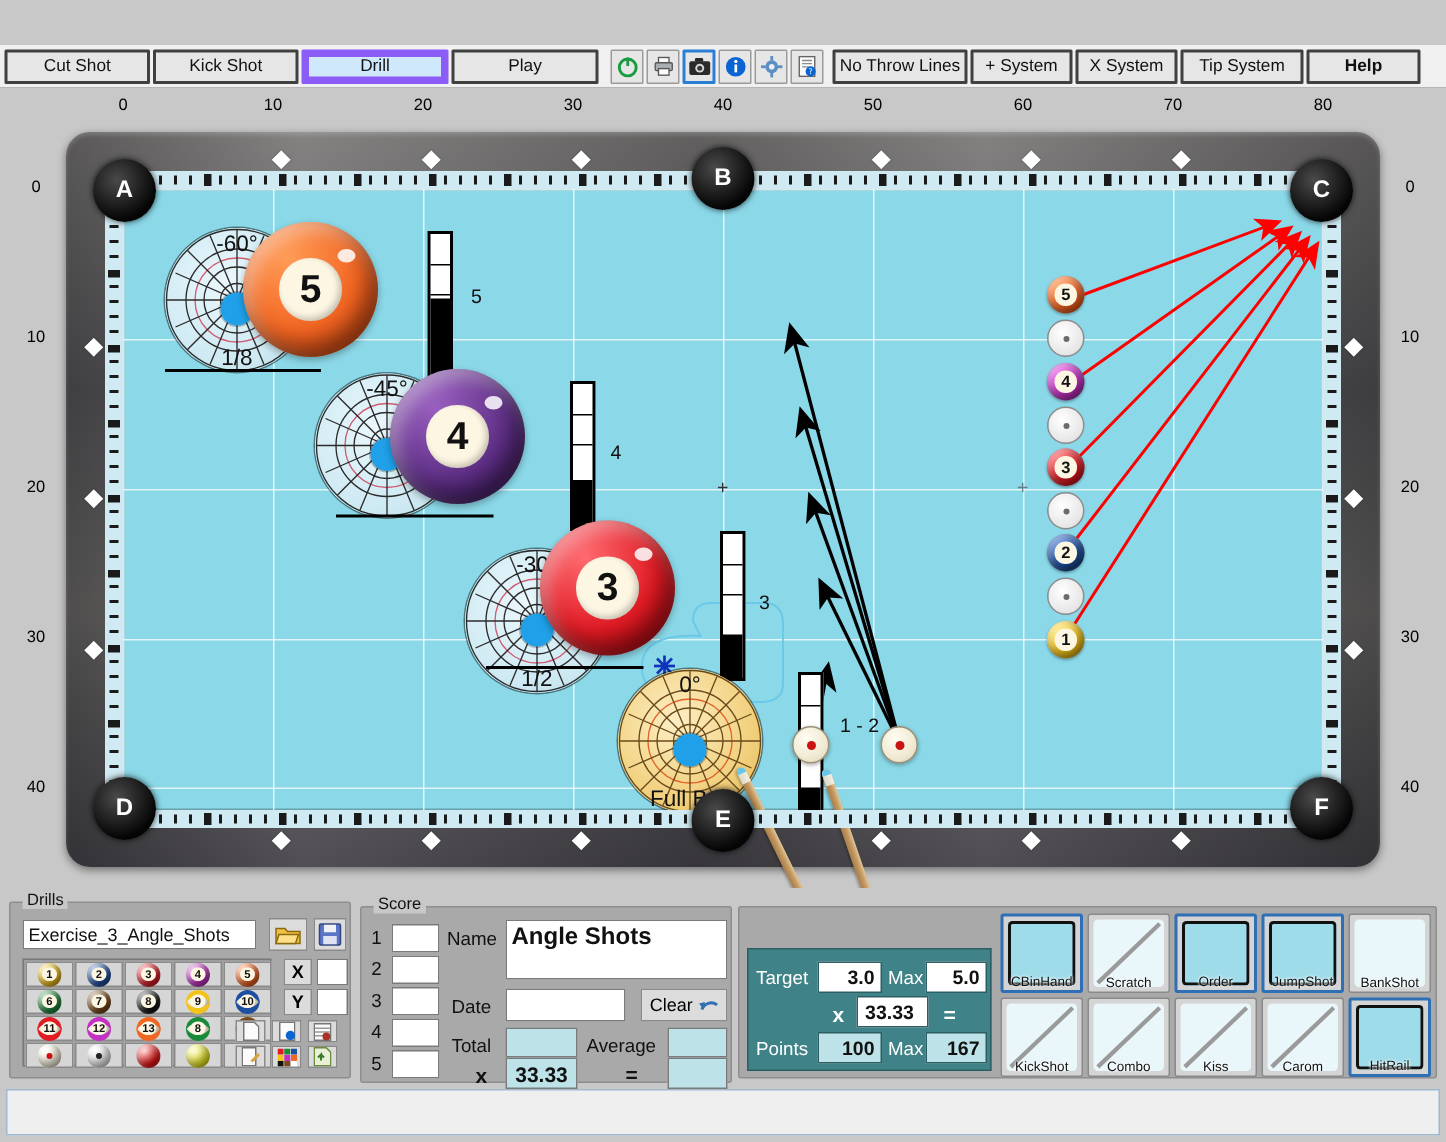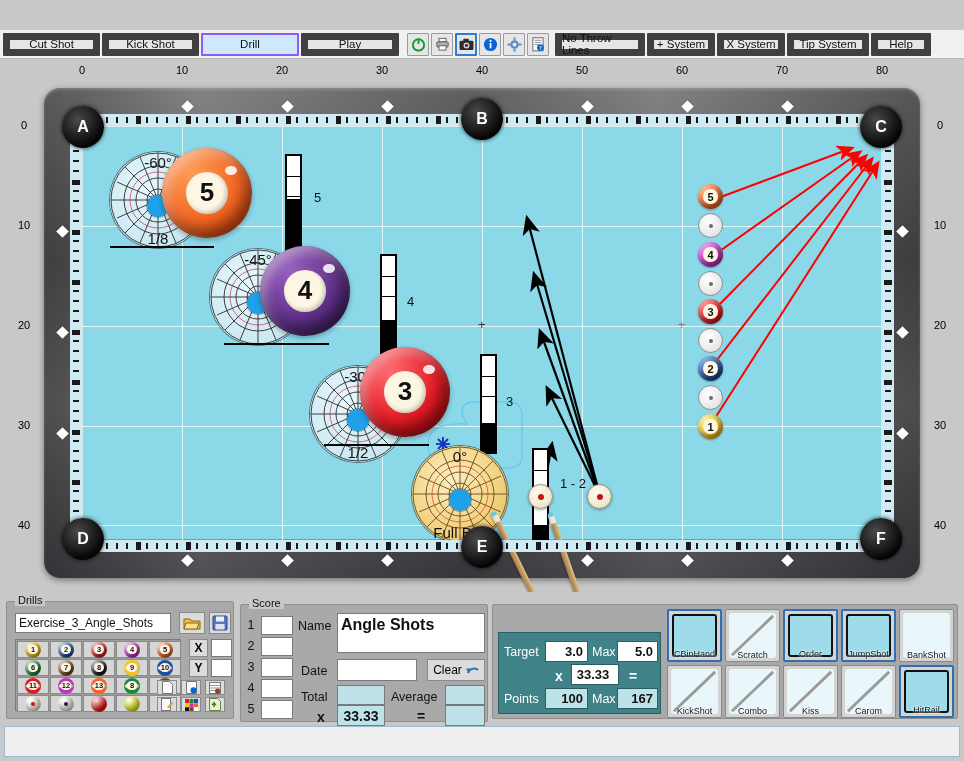--- a/index.html
+++ b/index.html
@@ -34,30 +34,30 @@
   }
   #win-controls { margin-left: auto; display: flex; }
 
   
   #toolbar {
     position: absolute; left: 0; top: 30px; width: 964px; height: 29px;
     background: #f0f0f0; display: flex; align-items: center; padding: 0 2px;
     border-bottom: 1px solid #b6b6b6;
   }
   .tbtn {
-    height: 23px; background: #e6e6e6; border: 7px solid #404040;
+    height: 23px; background: #e6e6e6; border: 2px solid #404040;
     display: flex; align-items: center; justify-content: center;
     font-size: 11.5px; color: #111; margin: 0 1px; cursor: default;
     border-radius: 1px;
   }
-  .tbtn.sel { background: #cfe8fb; border: 2px solid #8b5cf6; }
+  .tbtn.sel { background: #cfe8fb; border: 5px solid #8b5cf6; }
   #tb-cut { width: 97px; } #tb-kick { width: 97px; }
   #tb-drill { width: 98px; } #tb-play { width: 98px; }
   #tb-nothrow { width: 90px; } #tb-plus { width: 68px; }
-  #tb-x { width: 68px; } #tb-tip { width: 82px; } #tb-help { width: 60px; }
+  #tb-x { width: 68px; } #tb-tip { width: 82px; } #tb-help { width: 76px; font-weight: bold; }
   .icongroup { display: flex; align-items: center; margin: 0 4px 0 6px; }
   .ibtn {
     width: 22px; height: 23px; background: #e6e6e6; border: 1px solid #9a9a9a;
     margin: 0 1px; display: flex; align-items: center; justify-content: center;
     position: relative; border-radius: 1px; cursor: default;
   }
   .ibtn.sel { border: 2px solid #2a7fd4; }
 
   
   #table-wrap {

